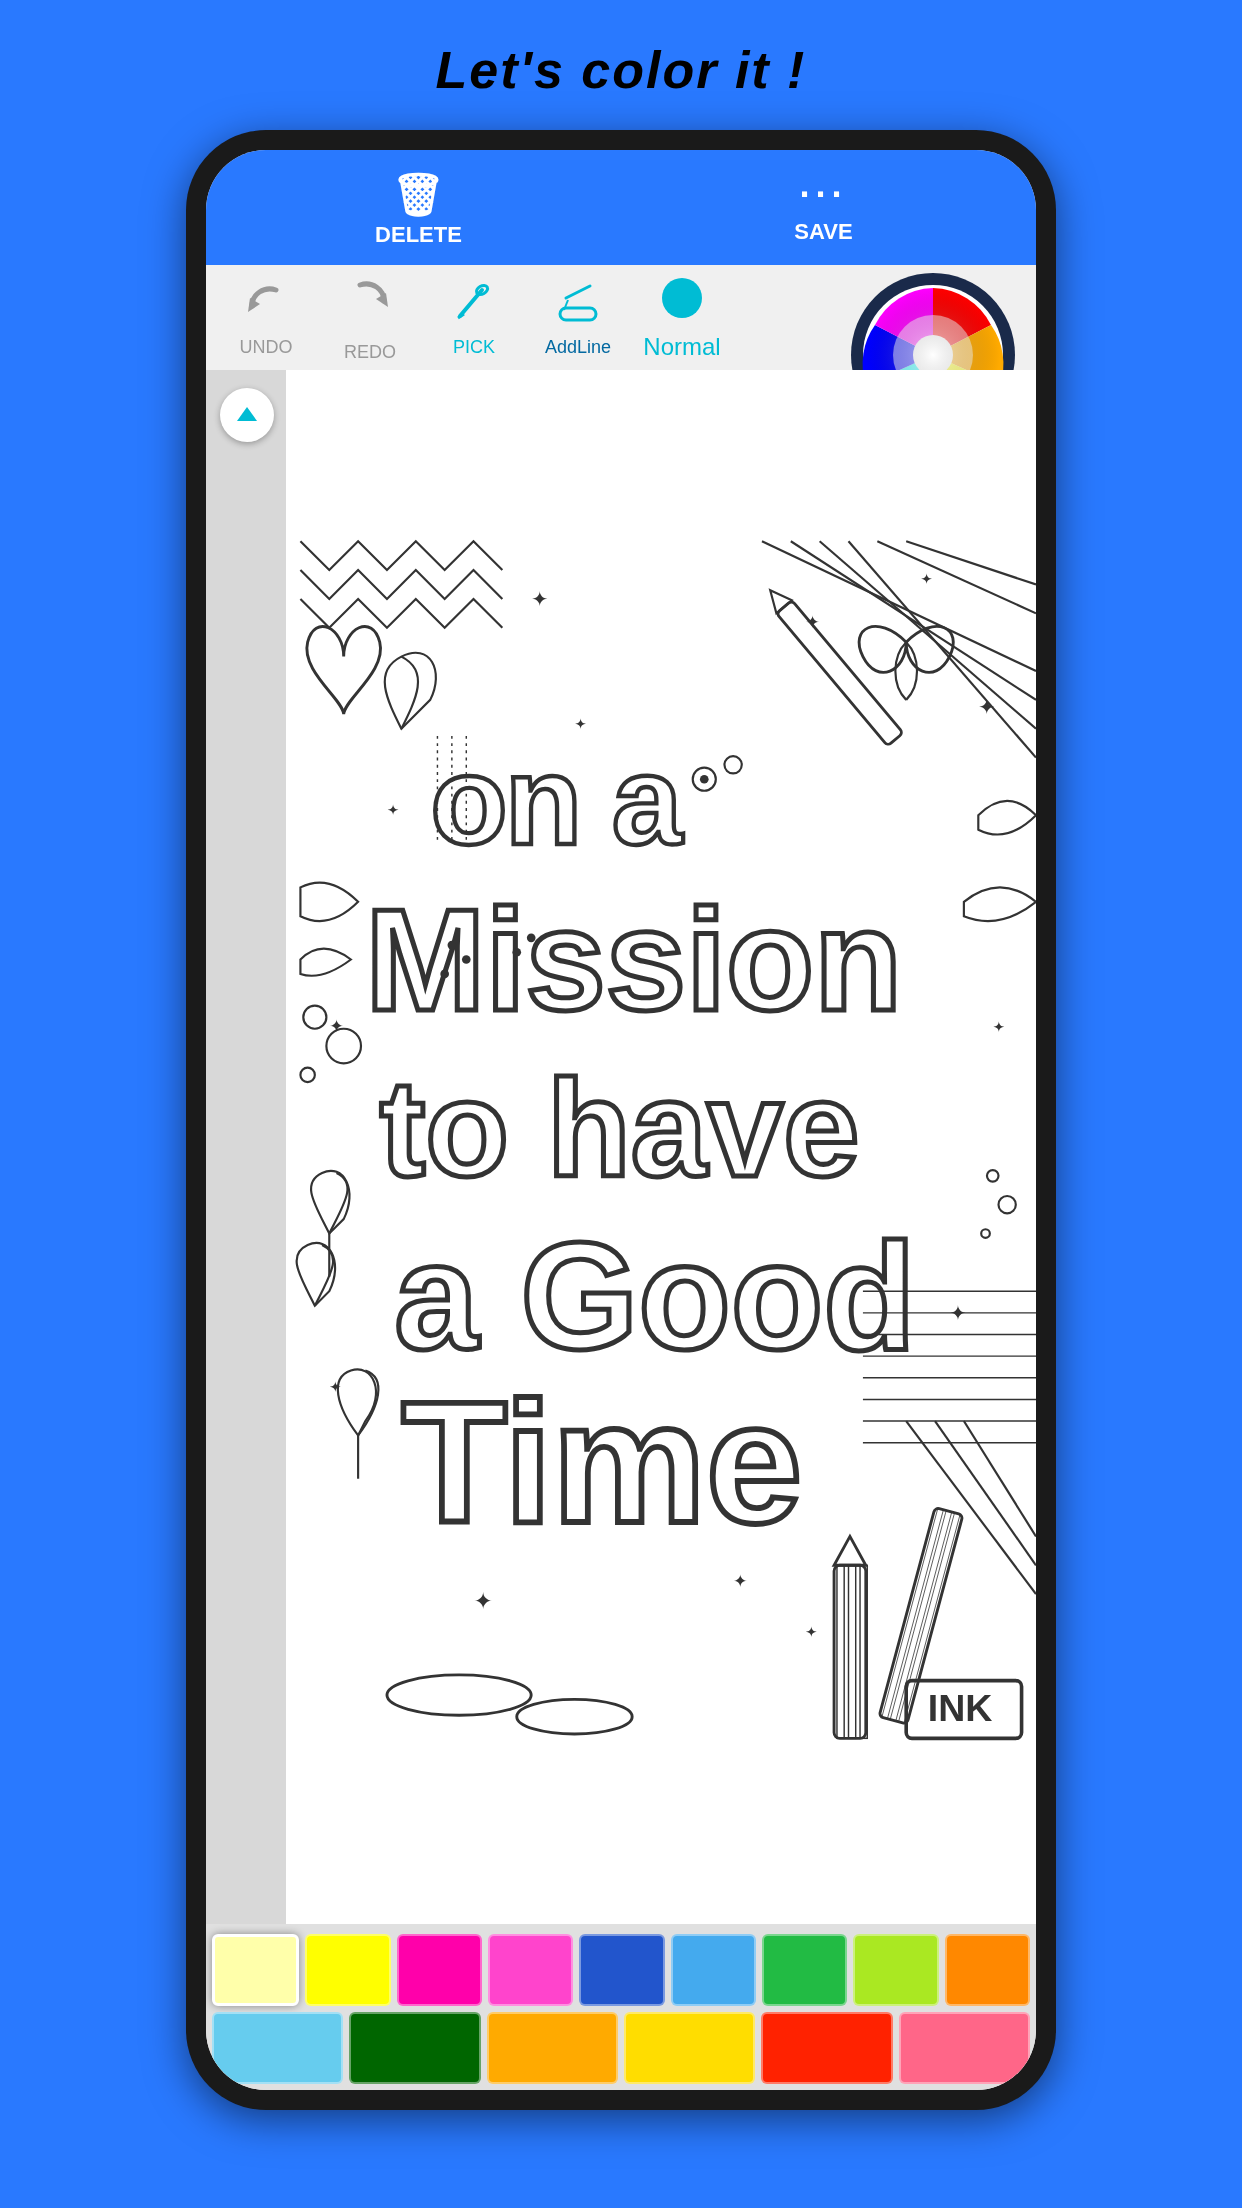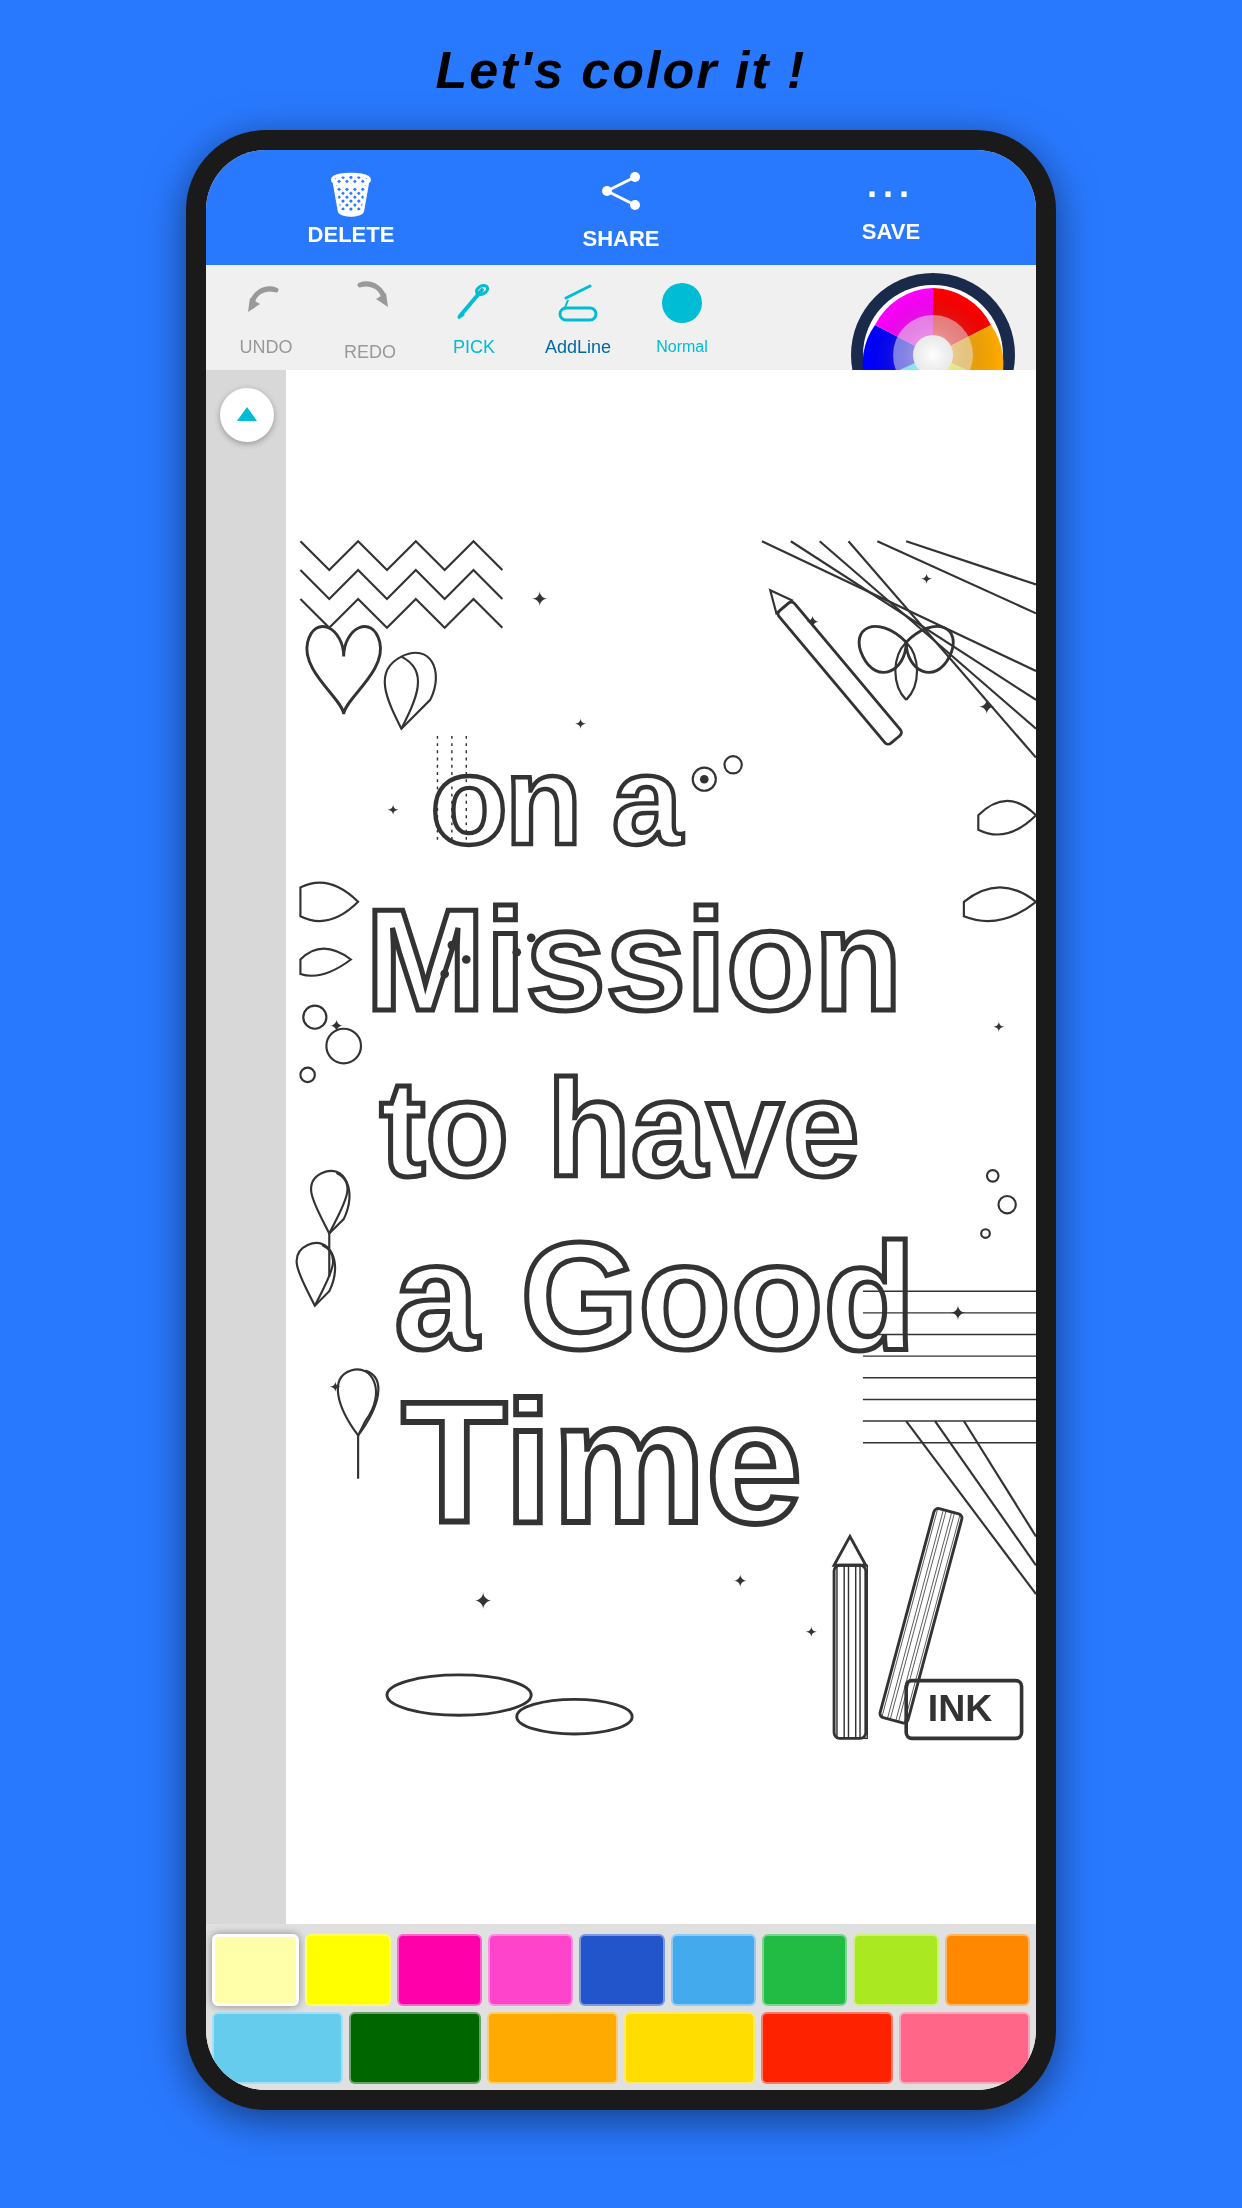--- a/index.html
+++ b/index.html
@@ -187,32 +187,20 @@
 
 <div class="phone-frame">
   <div class="phone-screen">
 
     <div class="top-toolbar">
       <div class="toolbar-btn">
         <span class="icon-wrap">🗑</span>
         <span>DELETE</span>
       </div>
       <div class="toolbar-btn">
-        <span class="icon-wrap">
-          <svg width="44" height="44" viewBox="0 0 44 44" fill="white">
-            <circle cx="36" cy="8" r="5"></circle>
-            <circle cx="8" cy="22" r="5"></circle>
-            <circle cx="36" cy="36" r="5"></circle>
-            <line x1="8" y1="22" x2="36" y2="8" stroke="white" stroke-width="3"></line>
-            <line x1="8" y1="22" x2="36" y2="36" stroke="white" stroke-width="3"></line>
-          </svg>
-        </span>
-        <span>SHARE</span>
-      </div>
-      <div class="toolbar-btn">
         <span class="icon-wrap" style="letter-spacing:4px; font-size:36px;">···</span>
         <span>SAVE</span>
       </div>
     </div>
 
     <div class="second-toolbar">
       <div class="tool-btn">
         <span class="icon-wrap">
           <svg width="48" height="48" viewBox="0 0 48 48" fill="none">
             <path d="M10 28 C10 16 22 8 34 12" stroke="#999" stroke-width="5" fill="none" stroke-linecap="round"></path>
@@ -249,21 +237,21 @@
           </svg>
         </span>
         <span style="color:#0369a1; font-size:18px;">AddLine</span>
       </div>
       <div class="tool-btn">
         <span class="icon-wrap">
           <svg width="48" height="48" viewBox="0 0 48 48">
             <circle cx="24" cy="24" r="20" fill="#00bcd4"></circle>
           </svg>
         </span>
-        <span style="color:#00bcd4; font-size:16px;">Normal</span>
+        <span style="color:#00bcd4; font-size:24px;">Normal</span>
       </div>
 
       <div class="color-wheel-container">
         <svg width="185" height="190" viewBox="0 0 185 190">
 
           <defs>
             <radialGradient id="wg" cx="50%" cy="50%" r="50%">
               <stop offset="0%" stop-color="white"></stop>
               <stop offset="100%" stop-color="transparent"></stop>
             </radialGradient>

